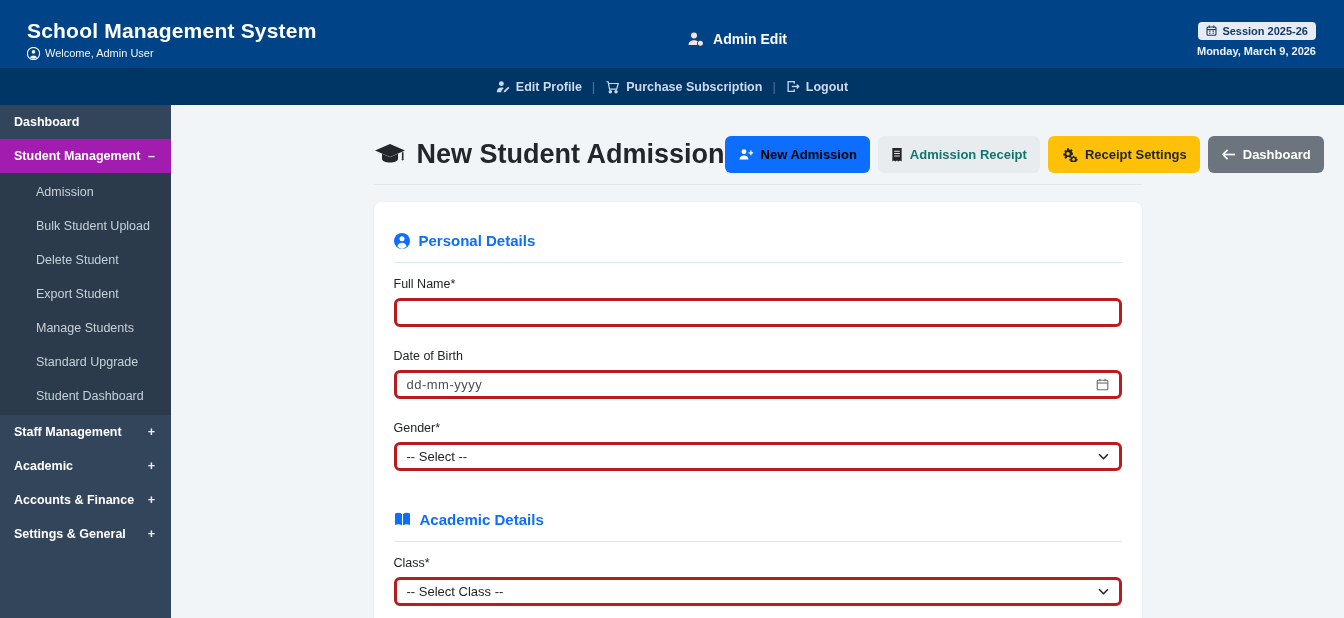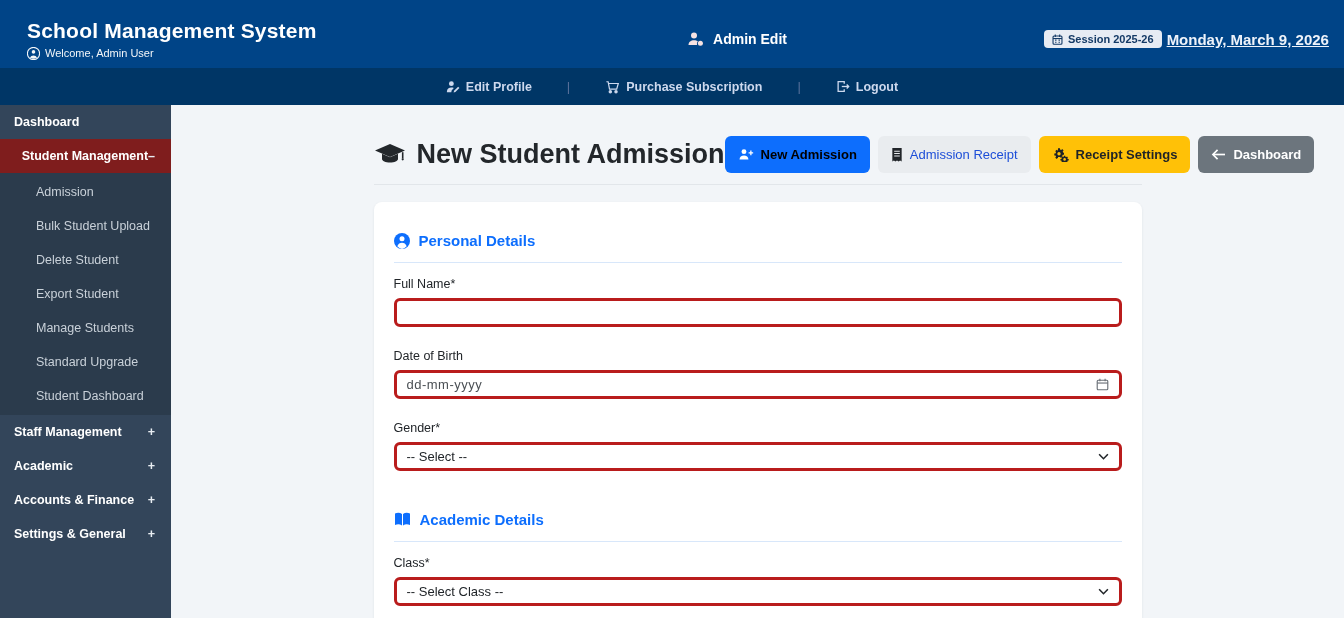--- a/index.html
+++ b/index.html
@@ -7,57 +7,57 @@
     font-family:"Liberation Sans", sans-serif; background:#f2f5f8; }
 
   
   .header { position:absolute; left:0; top:0; width:1344px; height:78px;
     background:#004487; color:#fff; display:flex; align-items:center; }
   .header-left { padding-left:27px; width:430px; }
   .app-title { font-size:21px; font-weight:700; letter-spacing:.2px; margin:0 0 4px 0; }
   .welcome { font-size:11px; display:flex; align-items:center; gap:5px; opacity:.95; }
   .header-center { flex:1; display:flex; justify-content:center; align-items:center; gap:8px;
     font-size:14px; font-weight:700; }
-  .header-right { width:300px; padding-right:12px; display:flex; flex-direction:row;
+  .header-right { width:300px; padding-right:28px; display:flex; flex-direction:column;
     align-items:flex-end; gap:5px; }
   .session-badge { background:#e7ecf4; color:#143a66; font-size:11px; font-weight:700;
     padding:3px 8px; border-radius:4px; display:flex; align-items:center; gap:5px; }
-  .header-date { font-size:15px; font-weight:700; color:#eef3fa;text-decoration:underline; }
+  .header-date { font-size:11px; font-weight:700; color:#eef3fa; }
 
   
   .subnav { position:absolute; left:0; top:68px; width:1344px; height:37px; background:#003666;
-    display:flex; align-items:center; justify-content:center; gap:35px; }
+    display:flex; align-items:center; justify-content:center; gap:10px; }
   .subnav a { color:#cdd9ee; font-size:12.5px; font-weight:700; text-decoration:none;
     display:flex; align-items:center; gap:6px; cursor:pointer; }
   .subnav .sep { color:#58719a; font-size:13px; }
 
   
   .sidebar { position:absolute; left:0; top:105px; width:171px; height:513px;
     background:#33455a; color:#fff; font-size:12.5px; }
   .side-item { display:flex; justify-content:space-between; align-items:center;
     padding:10px 16px 10px 14px; font-weight:700; cursor:pointer; }
   .side-item .toggle { font-weight:700; color:#e8edf2; }
-  .side-item.active { background:#7f1d1d;justify-content:flex-end; }
+  .side-item.active { background:#a21caf; }
   .submenu { background:#2b3b4c; padding:2px 0; }
   .submenu-item { padding:10px 10px 10px 36px; color:#c9d1d9; font-weight:400; cursor:pointer; }
 
   
   .main { position:absolute; left:171px; top:105px; width:1173px; height:539px;
     overflow:hidden; background:#f2f5f8; }
   .container { width:768px; margin:31px auto 0 auto; }
 
   .title-row { display:flex; align-items:center; justify-content:space-between; }
   .title-left { display:flex; align-items:center; gap:11px; }
   .page-title { font-size:27px; font-weight:700; color:#23272b; margin:0; white-space:nowrap; }
   .toolbar { display:flex; gap:8px; }
   .btn { display:inline-flex; align-items:center; gap:7px; height:37px; padding:0 13px;
     border-radius:6px; font-size:13px; border:none; cursor:pointer; white-space:nowrap;
     font-family:inherit; }
   .btn-primary { background:#0d6efd; color:#000000; font-weight:700; }
-  .btn-light { background:#e9ecef; color:#1d4ed8; font-weight:400; }
+  .btn-light { background:#e9ecef; color:#0f766e; font-weight:700; }
   .btn-warning { background:#ffc107; color:#1f2327; font-weight:700; }
   .btn-secondary { background:#6c757d; color:#fff; font-weight:700; }
 
   .title-hr { border:none; border-top:1px solid #e2e6ea; margin:11px 0 0 0; }
 
   .card { background:#fff; border-radius:8px; margin-top:17px; padding:16px 20px 40px 20px;
     box-shadow:0 1px 3px rgba(20,40,70,.08); min-height:460px; }
 
   .section-heading { display:flex; align-items:center; gap:9px; color:#0d6efd;
     font-size:15px; font-weight:700; padding:14px 0 13px 0; border-bottom:1px solid #d8e7fa;

